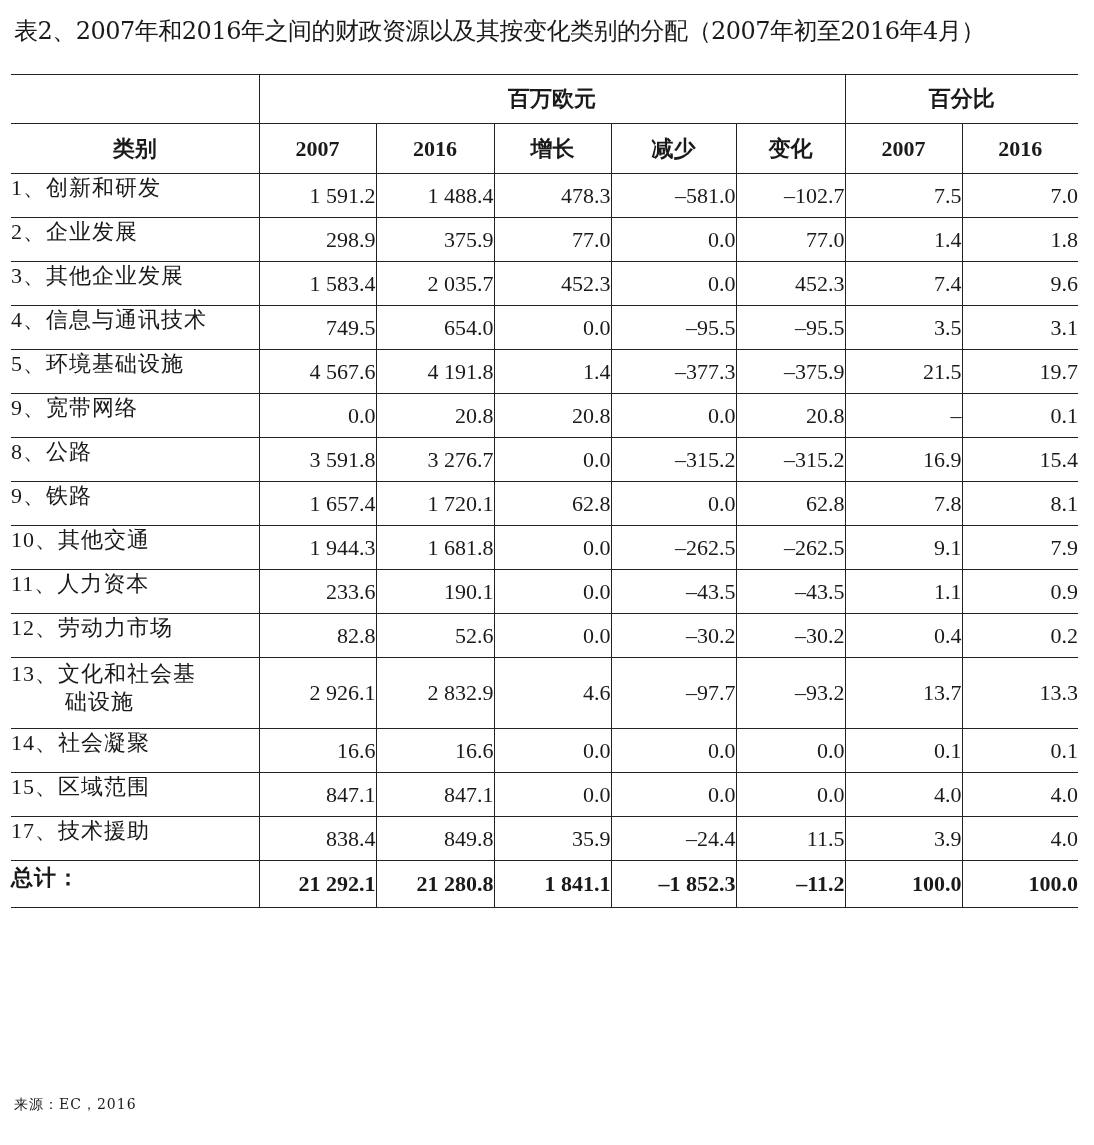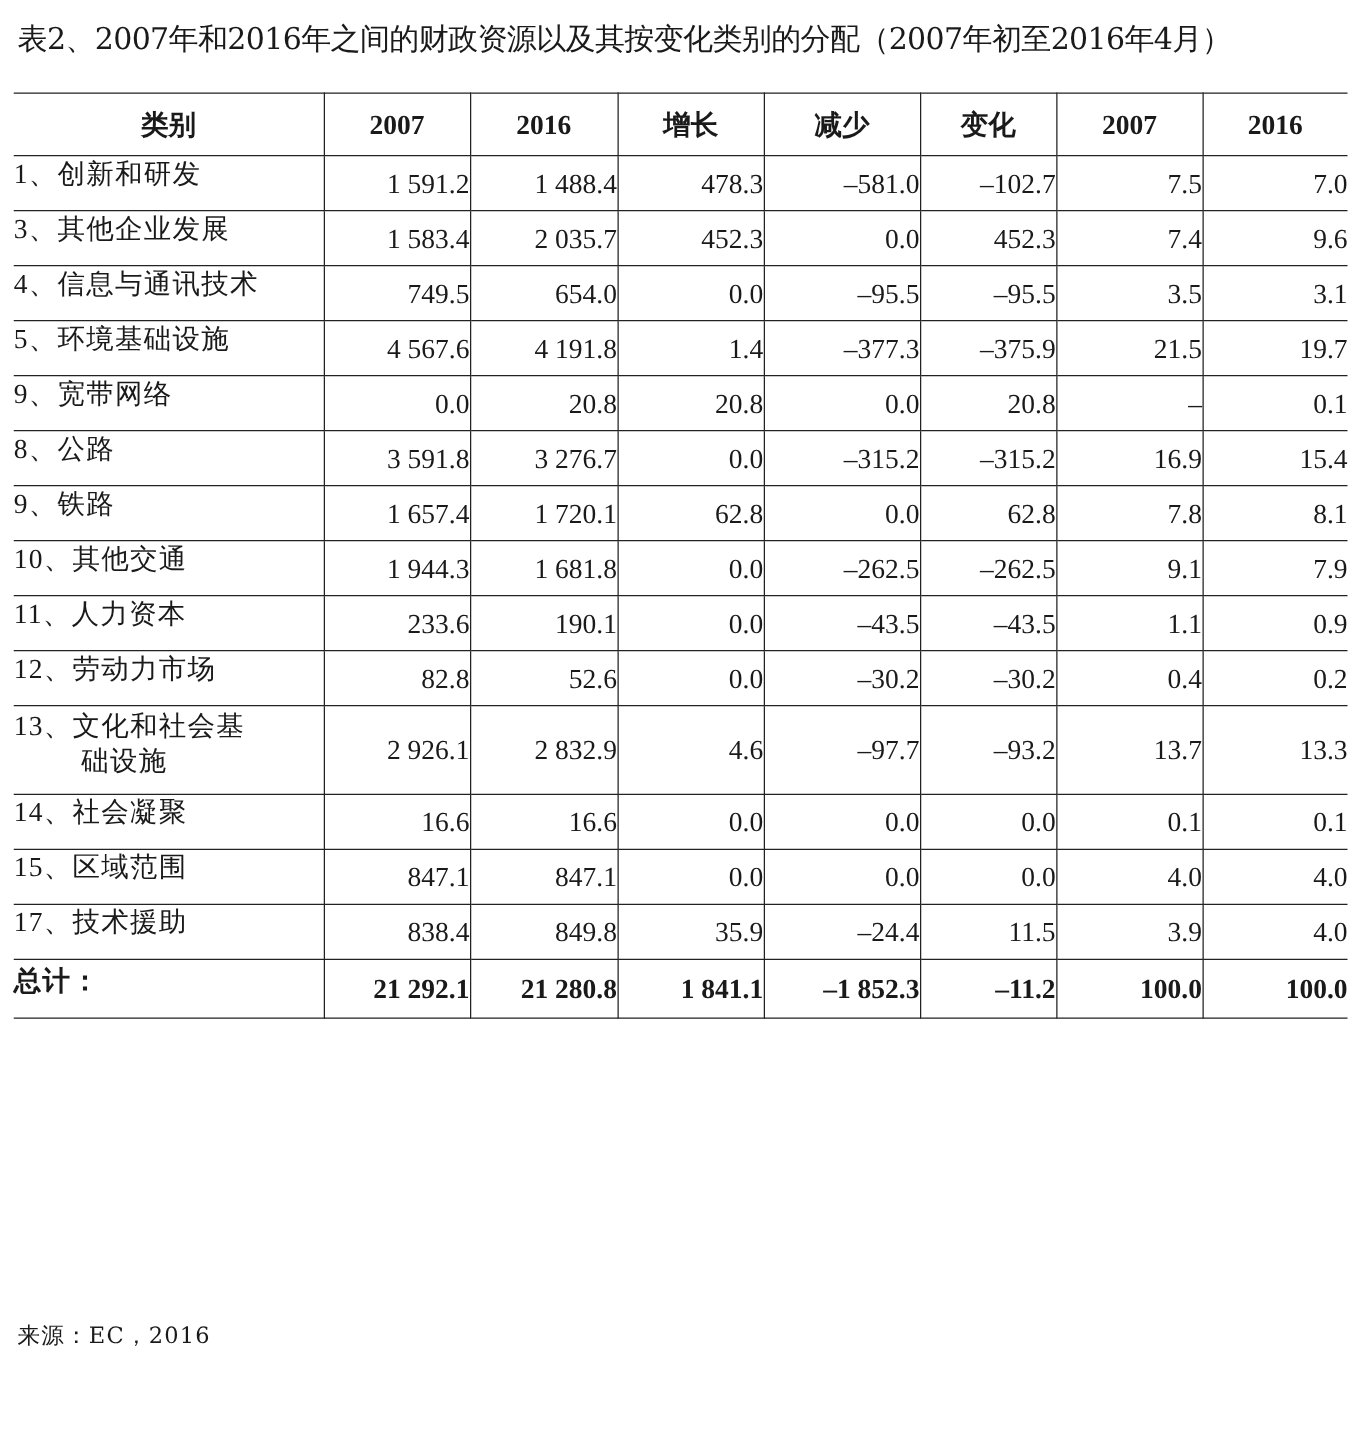--- a/index.html
+++ b/index.html
@@ -33,41 +33,46 @@
   td.num { text-align: right; padding-right: 17px; vertical-align: middle; padding-top: 6px; }
   tr.row td { height: 43px; }
   tr.row.tall td { height: 68px; }
   tr.row.tall td.cat { padding-top: 2px; }
   .cat-cont { display: block; padding-left: 54px; }
   tr.total td { height: 43px; font-weight: bold; }
   tr.total td.cat { font-weight: bold; padding-top: 3px; }
   td.pct1 { padding-right: 26px; }
   td.pct2 { padding-right: 26px; }
   .source {
-    position: absolute; left: 14px; top: 1056px;
-    font-size: 18px; font-family: "DejaVu Serif", serif; letter-spacing: 1px;
+    position: absolute; left: 14px; top: 1096px;
+    font-size: 14px; font-family: "DejaVu Serif", serif; letter-spacing: 1px;
   }
 </style>
 </head>
 <body>
 
 <div class="title">表2、2007年和2016年之间的财政资源以及其按变化类别的分配（2007年初至2016年4月）</div>
 
 <table class="data">
   <colgroup>
     <col style="width:248px">
     <col style="width:117px">
     <col style="width:118px">
     <col style="width:117px">
     <col style="width:125px">
     <col style="width:109px">
     <col style="width:117px">
     <col style="width:116px">
   </colgroup>
   <thead>
+    <tr class="top h1">
+      <th></th>
+      <th colspan="5">百万欧元</th>
+      <th colspan="2">百分比</th>
+    </tr>
     <tr class="h2">
       <th>类别</th>
       <th>2007</th>
       <th>2016</th>
       <th>增长</th>
       <th>减少</th>
       <th>变化</th>
       <th>2007</th>
       <th>2016</th>
     </tr>
@@ -77,20 +82,30 @@
         <td class="cat"><span>1、创新和研发</span></td>
         <td class="num">1 591.2</td>
         <td class="num">1 488.4</td>
         <td class="num">478.3</td>
         <td class="num">–581.0</td>
         <td class="num">–102.7</td>
         <td class="num pct1">7.5</td>
         <td class="num pct2">7.0</td>
       </tr>
       <tr class="row">
+        <td class="cat"><span>2、企业发展</span></td>
+        <td class="num">298.9</td>
+        <td class="num">375.9</td>
+        <td class="num">77.0</td>
+        <td class="num">0.0</td>
+        <td class="num">77.0</td>
+        <td class="num pct1">1.4</td>
+        <td class="num pct2">1.8</td>
+      </tr>
+      <tr class="row">
         <td class="cat"><span>3、其他企业发展</span></td>
         <td class="num">1 583.4</td>
         <td class="num">2 035.7</td>
         <td class="num">452.3</td>
         <td class="num">0.0</td>
         <td class="num">452.3</td>
         <td class="num pct1">7.4</td>
         <td class="num pct2">9.6</td>
       </tr>
       <tr class="row">

